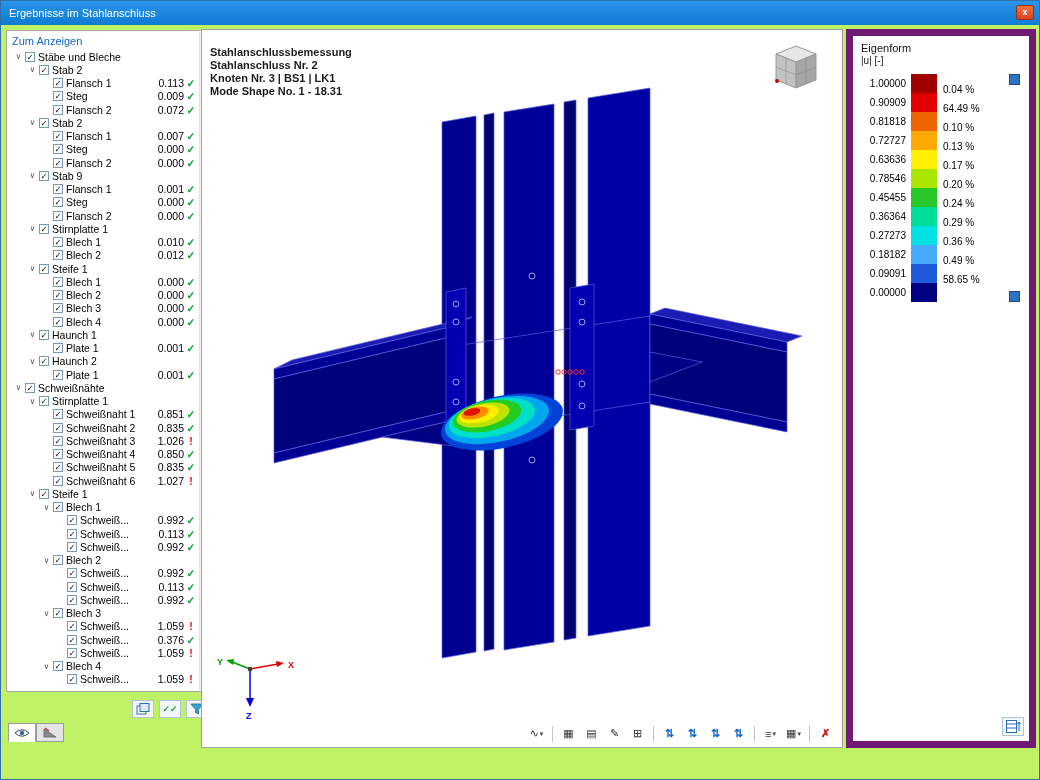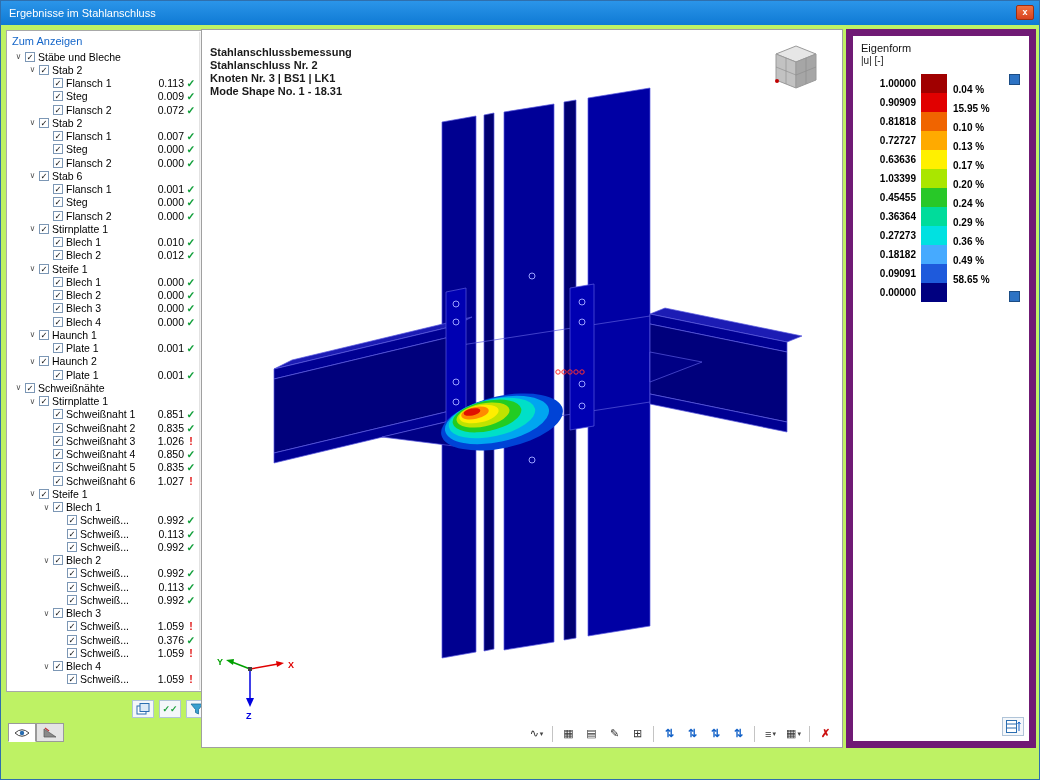--- a/index.html
+++ b/index.html
@@ -54,21 +54,21 @@
   .vp-toolbar { position:absolute; right:6px; bottom:4px; display:flex; align-items:center; gap:2px; }
   .tb-btn { min-width:21px; height:19px; border:1px solid transparent; background:transparent;
     font-size:11px; color:#333; display:flex; align-items:center; justify-content:center; cursor:pointer; padding:0 2px; }
   .tb-caret { font-size:7px; margin-left:1px; color:#444; }
   .tb-sep { width:1px; height:16px; background:#c4c4c4; margin:0 3px; }
 
   
   .right-panel { position:absolute; left:845px; top:28px; width:190px; height:719px; background:#fff; border:7px solid #701a75; }
   .legend-title { position:absolute; left:8px; top:6px; font-size:11px; color:#111; }
   .legend-sub { position:absolute; left:8px; top:19px; font-size:10px; color:#222; }
-  .legend { position:absolute; left:14px; top:38px;font-weight:bold; }
+  .legend { position:absolute; left:4px; top:38px; }
   .lrow { display:flex; height:19px; }
   .lval { width:54px; text-align:right; font-size:10px; padding-right:5px; line-height:19px; color:#000; }
   .lsw { width:26px; height:19px; }
   .lpct { width:50px; font-size:10px; padding-left:6px; transform:translateY(9.5px); color:#000; }
   .sq-btn { position:absolute; left:156px; width:11px; height:11px; background:#2d73c4; border:1px solid #1c4d85; cursor:pointer; }
   .panel-corner-btn { position:absolute; right:5px; bottom:5px; width:22px; height:19px; border:1px solid #b0c4d8;
     background:#f4f7fa; display:flex; align-items:center; justify-content:center; cursor:pointer; }
 
   
   .footer { position:absolute; left:0; right:0; bottom:0; height:33px; border-top:1px solid #bdbdbd; background:#ebebeb; }
@@ -163,21 +163,21 @@
             <span class="expander"></span>
             <span class="cb">✓</span>
             <span class="tlabel">Flansch 2</span>
             <span class="tval">0.000</span>
             <span class="tstatus ok">✓</span>
           </div>
           <div class="trow">
             <span class="ind" style="width: 18px;"></span>
             <span class="expander">∨</span>
             <span class="cb">✓</span>
-            <span class="tlabel">Stab 6</span>
+            <span class="tlabel">Stab 9</span>
             <span class="tval"></span>
             <span class="tstatus "></span>
           </div>
           <div class="trow">
             <span class="ind" style="width: 32px;"></span>
             <span class="expander"></span>
             <span class="cb">✓</span>
             <span class="tlabel">Flansch 1</span>
             <span class="tval">0.001</span>
             <span class="tstatus ok">✓</span>
@@ -662,39 +662,39 @@
     <div class="legend-sub">|u| [-]</div>
     <div class="legend" id="legendRows">
         <div class="lrow">
           <span class="lval">1.00000</span>
           <span class="lsw" style="background: rgb(160, 0, 0);"></span>
           <span class="lpct">0.04 %</span>
         </div>
         <div class="lrow">
           <span class="lval">0.90909</span>
           <span class="lsw" style="background: rgb(225, 0, 0);"></span>
-          <span class="lpct">15.95 %</span>
+          <span class="lpct">64.49 %</span>
         </div>
         <div class="lrow">
           <span class="lval">0.81818</span>
           <span class="lsw" style="background: rgb(240, 100, 0);"></span>
           <span class="lpct">0.10 %</span>
         </div>
         <div class="lrow">
           <span class="lval">0.72727</span>
           <span class="lsw" style="background: rgb(255, 170, 0);"></span>
           <span class="lpct">0.13 %</span>
         </div>
         <div class="lrow">
           <span class="lval">0.63636</span>
           <span class="lsw" style="background: rgb(255, 240, 0);"></span>
           <span class="lpct">0.17 %</span>
         </div>
         <div class="lrow">
-          <span class="lval">1.03399</span>
+          <span class="lval">0.78546</span>
           <span class="lsw" style="background: rgb(170, 230, 0);"></span>
           <span class="lpct">0.20 %</span>
         </div>
         <div class="lrow">
           <span class="lval">0.45455</span>
           <span class="lsw" style="background: rgb(40, 200, 40);"></span>
           <span class="lpct">0.24 %</span>
         </div>
         <div class="lrow">
           <span class="lval">0.36364</span>

